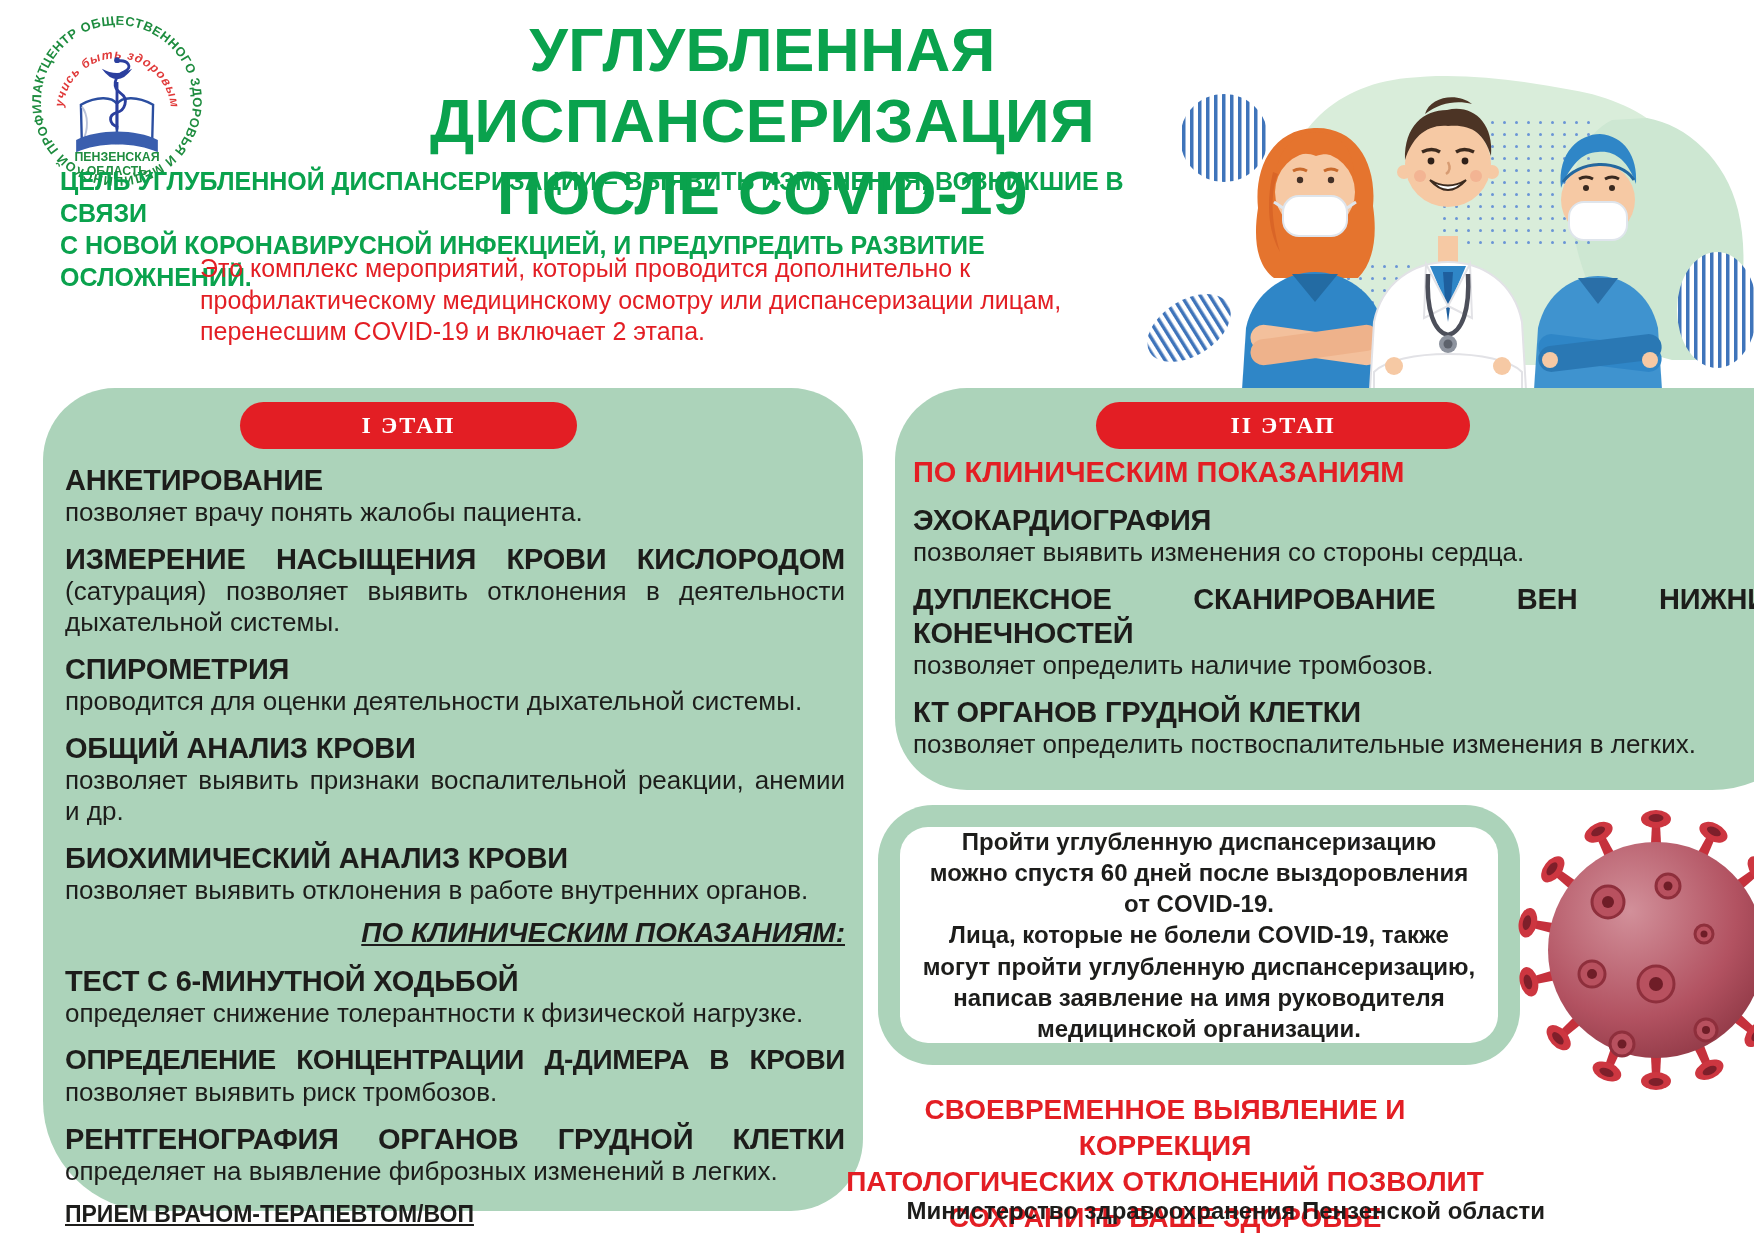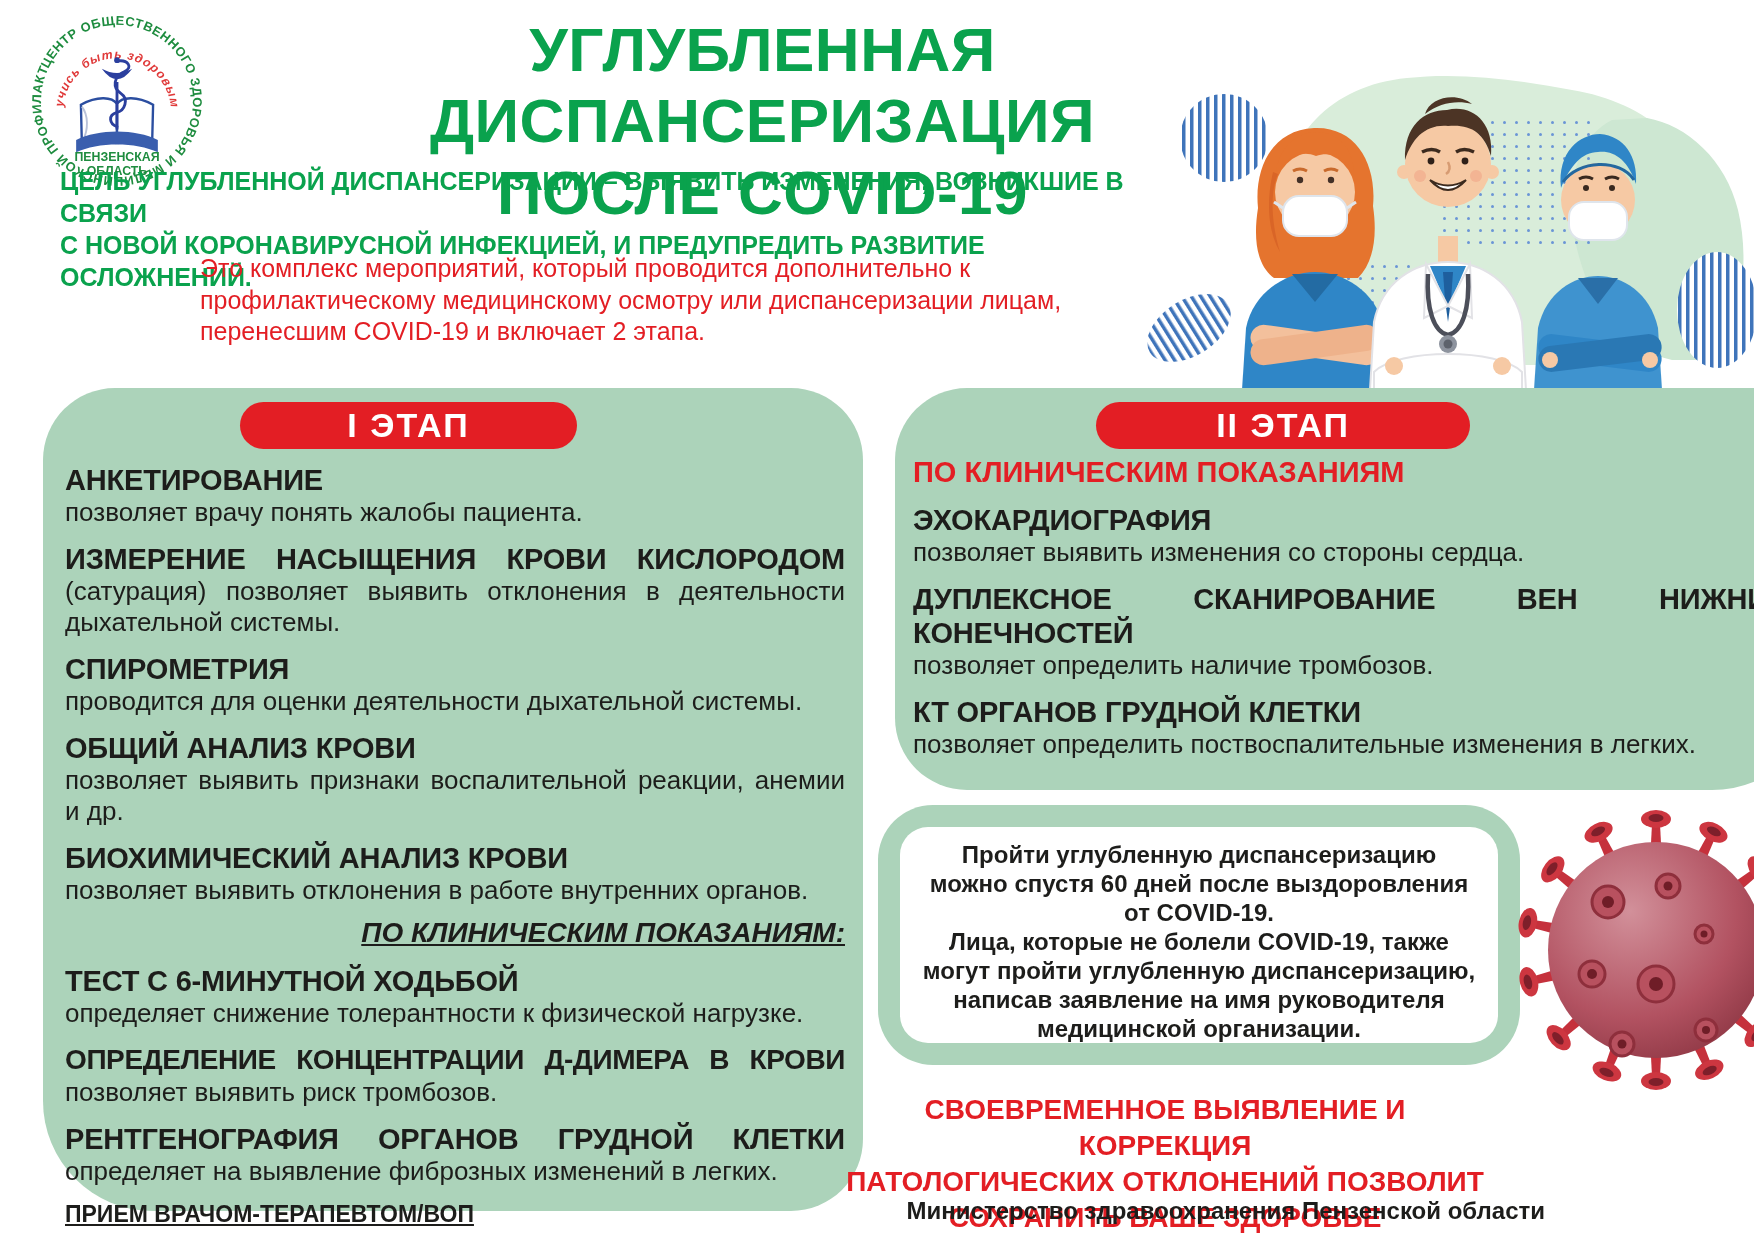--- a/index.html
+++ b/index.html
@@ -15,41 +15,41 @@
            color:var(--green,#0aa24d); font-weight:bold; font-size:25px; line-height:1.28; z-index:3;}
   .intro { position:absolute; left:200px; top:253px; width:950px; text-align:left;
            color:var(--red,#e31e24); font-weight:normal; font-size:25px; line-height:1.26; z-index:3;}
 
   .doctors { position:absolute; right:0; top:60px; width:612px; height:330px; z-index:1; }
 
   .panel { position:absolute; background:var(--panel,#acd3ba); color:var(--ink,#1d1d1b); z-index:2;}
   .panel1 { left:43px;  top:388px; width:820px; height:823px; border-radius:72px 72px 72px 110px; padding:14px 18px 0 22px; }
   .panel2 { left:895px; top:388px; width:927px; height:402px; border-radius:72px 72px 110px 72px; padding:14px 35px 0 18px; }
 
-  .pill { background:var(--red,#e31e24); color:#fff; font-weight:bold; font-size:34px; letter-spacing:2px;
-          height:47px; border-radius:26px; display:flex; align-items:center; justify-content:center; }
+  .pill { background:var(--red,#e31e24); color:#fff; font-weight:bold; font-size:24px; letter-spacing:2px;
+          height:47px; border-radius:26px; display:flex; align-items:center; justify-content:center;font-family:Liberation Serif, serif; }
   .pill1 { width:337px; margin-left:175px; margin-bottom:14px; }
   .pill2 { width:374px; margin-left:183px; margin-bottom:6px; }
 
   .item { margin-top:10px; }
   .item-title { font-weight:bold; font-size:29px; line-height:34px; letter-spacing:-.2px;margin-top:14px; }
   .item-title.spread { text-align:justify; text-align-last:justify; }
   .item-title.wrapj  { text-align:justify; }
   .item-title.tight  { font-size:28px; letter-spacing:-.4px; text-align:justify; text-align-last:justify; }
   .item-desc { font-size:26px; line-height:31px; text-align:justify; }
 
   .clinical { margin-top:10px; text-align:right; font-style:italic; font-weight:bold;
               font-size:28px; line-height:34px; text-decoration:underline; }
   .s1footer { margin-top:14px; font-weight:bold; font-size:23px;text-decoration:underline; }
   .subtitle { margin-bottom:6px; text-align:left; color:var(--red,#e31e24); font-weight:bold; font-size:29px; line-height:34px; }
 
   .notice { position:absolute; left:878px; top:805px; width:642px; height:260px;
             background:var(--panel,#acd3ba); border-radius:55px; z-index:2; }
   .notice-inner { position:absolute; left:22px; top:22px; right:22px; bottom:22px; background:#fff; border-radius:28px;
-            display:flex; flex-direction:column; justify-content:flex-end; text-align:center;
+            display:flex; flex-direction:column; justify-content:space-between; text-align:center;
             font-weight:bold; font-size:24px; line-height:29px; color:var(--ink,#1d1d1b); }
 
   .virus { position:absolute; right:0; top:782px; width:248px; height:315px; z-index:3; }
 
   .warning { position:absolute; left:845px; top:1084px; width:640px; text-align:center;
              color:var(--red,#e31e24); font-weight:bold; font-size:28px; line-height:36px; z-index:4;margin-top:8px;}
   .ministry { position:absolute; left:700px; right:209px; top:1197px; text-align:right;
               font-weight:bold; font-size:24px; color:var(--ink,#1d1d1b); z-index:4;}
 </style>
 </head>

